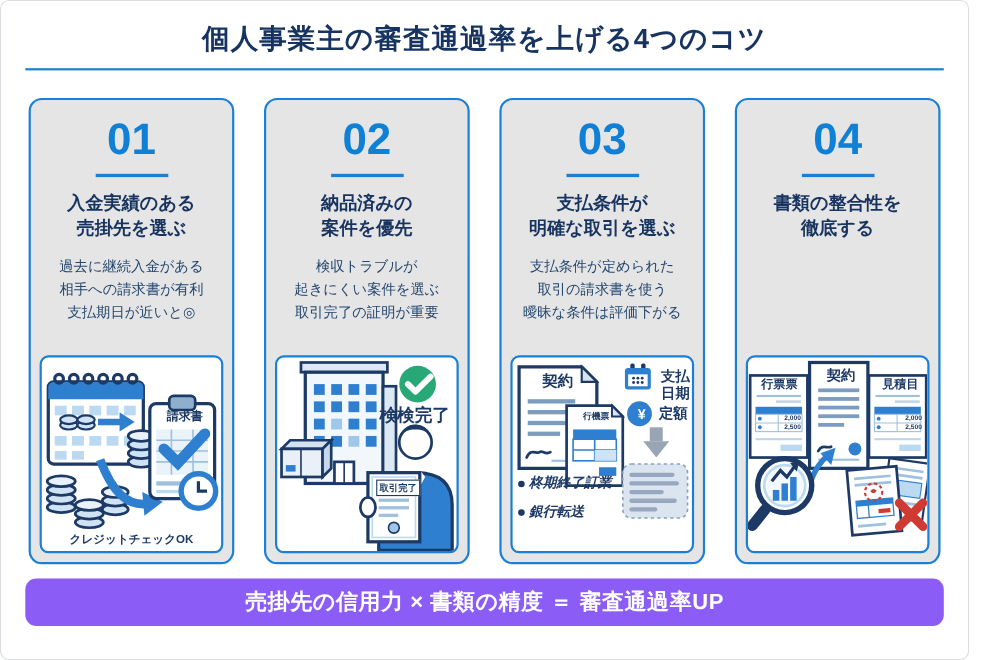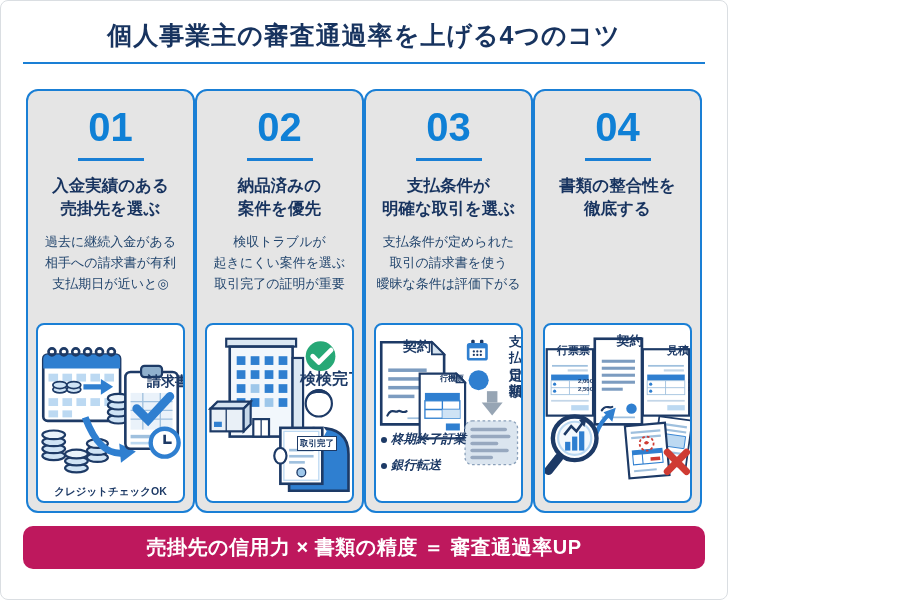--- a/index.html
+++ b/index.html
@@ -1,17 +1,17 @@
 <!DOCTYPE html>
 <html><head>
 <meta charset="utf-8">
 <style>
   * { box-sizing: border-box; margin: 0; padding: 0; }
   html,body { width: 900px; height: 600px; background: #fff; font-family: "Liberation Sans","DejaVu Sans",sans-serif; }
-  .canvas { position: relative; width: 728px; height: 600px; background: #fff; border: 1px solid #dadee2; border-radius: 8px; overflow: hidden; }
+  .canvas { position: relative; width: 881px; height: 600px; background: #fff; border: 1px solid #dadee2; border-radius: 8px; overflow: hidden; }
 
   .title { position: absolute; top: 18px; left: 0; right: 0; text-align: center;
            font-size: 25px; font-weight: bold; color: #17335f; letter-spacing: 1px; }
   .title-rule { position: absolute; top: 61px; left: 22px; right: 22px; height: 2px; background: #1a7fd5; }
 
   .cards { position: absolute; top: 88px; left: 25px; right: 25px; height: 424px;
            display: flex; justify-content: space-between; }
   .card { position: relative; width: 187px; height: 424px; background: #e5e5e5;
           border: 2.5px solid #1a7fd5; border-radius: 12px; }
   .num { text-align: center; margin-top: 14px; font-size: 40px; font-weight: 800; color: #0f80d6; }
@@ -22,21 +22,21 @@
            white-space: pre-line; margin-top: 11px; }
 
   .illo { position: absolute; left: 8px; right: 8px; bottom: 8px; height: 180px;
           background: #fff; border: 2px solid #1a7fd5; border-radius: 8px; overflow: hidden; }
   .illo svg { position: absolute; inset: 0; width: 100%; height: 100%; }
   .lbl { position: absolute; color: #1d3a66; font-weight: bold; line-height: 1.25;
          white-space: pre-line; text-align: center; }
 
   
   .c1-badge { top: 4px; right: 2px; width: 80px; font-size: 14.5px; }
-  .c1-clip  { left: 102px; top: 48px; width: 56px; font-size: 14px; }
+  .c1-clip  { left: 102px; top: 48px; width: 56px; font-size: 11px; }
   .c1-cap   { left: 0; right: 0; bottom: 3px; font-size: 10.5px; }
   
   .c2-check { left: 84px; top: 44px; width: 82px; font-size: 16px; }
   .c2-cert  { left: 90px; top: 111px; width: 40px; font-size: 8.5px; background:#fff;
               border: 1px solid #1d3a66; padding: 1px 0; }
   
   .c3-doc   { left: 6px; top: 13px; width: 70px; font-size: 14px; }
   .c3-doc2  { left: 52px; top: 49px; width: 48px; font-size: 8px; }
   .c3-item1 { left: 133px; top: 9px;  font-size: 13px; }
   .c3-item2 { left: 133px; top: 43px; font-size: 13px; }
@@ -47,21 +47,21 @@
                     font-weight: bold; font-size: 12.5px; margin-bottom: 9px; }
   .c3-bullets .dot { width: 6px; height: 6px; border-radius: 50%; background: #1d3a66; flex: none; }
   
   .c4-d1 { left: 2px;  top: 19px; width: 53px; font-size: 11px; }
   .c4-d2 { left: 57px; top: 8px;  width: 55px; font-size: 13px; }
   .c4-d3 { left: 112px;top: 19px; width: 53px; font-size: 11px; text-align: center; }
   .tval { position: absolute; font-size: 6px; font-weight: bold; color: #17335f;
           width: 20px; text-align: right; }
 
   .banner { position: absolute; left: 22px; right: 22px; top: 525px; height: 43px;
-            background: #be185d; border-radius: 10px; display: flex; align-items: center;
+            background: #8b5cf6; border-radius: 10px; display: flex; align-items: center;
             justify-content: center; color: #fff; font-size: 20px; font-weight: bold;
             letter-spacing: 0.5px; }
 </style>
 </head>
 <body>
 
 <div class="canvas">
 
   <div class="title">個人事業主の審査通過率を上げる4つのコツ</div>
   <div class="title-rule"></div>

